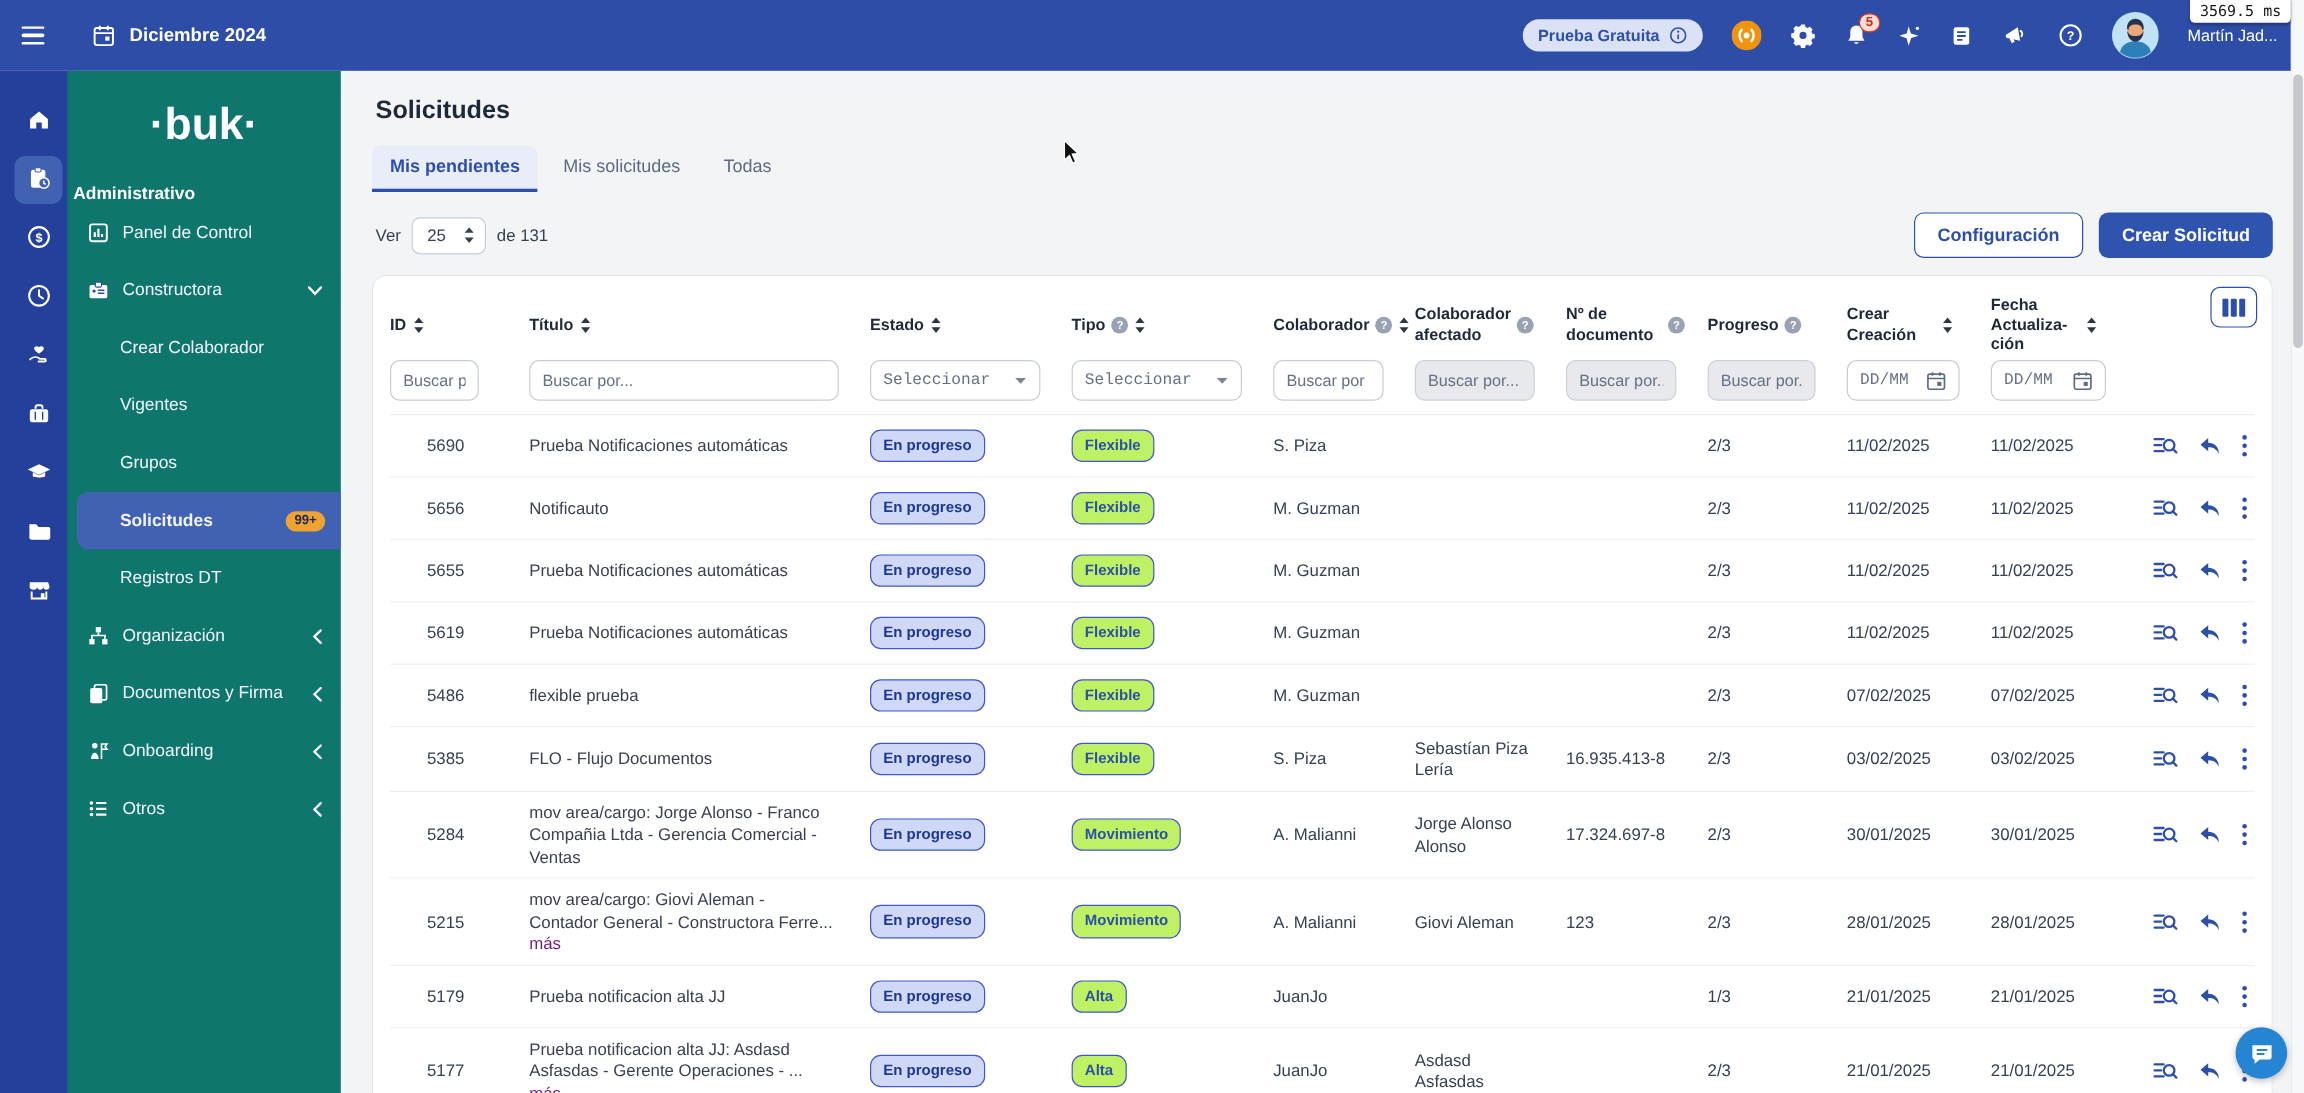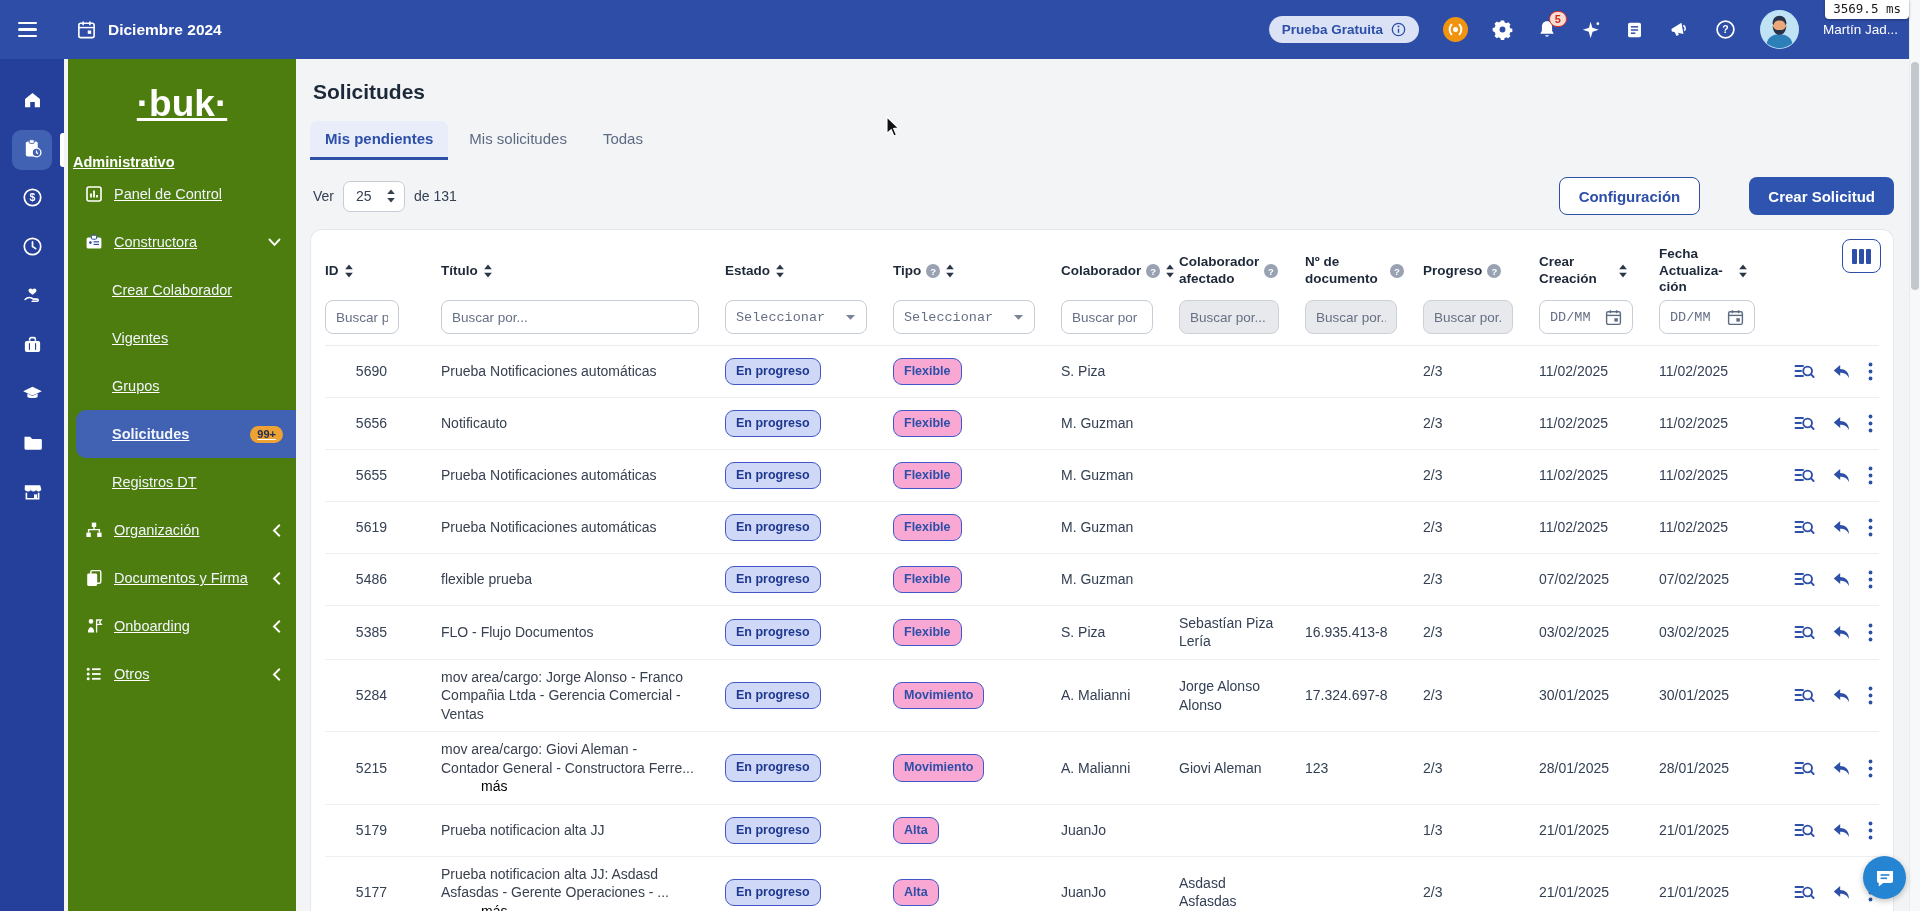--- a/index.html
+++ b/index.html
@@ -32,22 +32,22 @@
              border-radius:0 0 4px 4px; z-index:60; box-shadow:0 1px 3px rgba(0,0,0,.3); }
 
   
   .rail { position:absolute; top:59px; left:0; bottom:0; width:64px; background:#24409b; z-index:20;
           display:flex; flex-direction:column; align-items:flex-start; padding:22px 0 0 12px; gap:9px; }
   .rail-item { width:40px; height:40px; border-radius:9px; display:flex; align-items:center; justify-content:center;
                background:none; border:none; cursor:pointer; position:relative; }
   .rail-item.active { background:#4161b2; }
   .rail-item.active::after { content:""; position:absolute; right:-12px; top:3px; width:4px; height:34px;
                              background:#fff; border-radius:3px 0 0 3px; }
-  .panel { position:absolute; top:59px; left:68px; bottom:0; width:228px; background:#4d7c0f; color:#fff;
-           overflow:hidden; z-index:20;text-decoration:underline; }
+  .panel { position:absolute; top:59px; left:56px; bottom:0; width:228px; background:#0f766e; color:#fff;
+           overflow:hidden; z-index:20; }
   .logo { font-size:37px; font-weight:700; text-align:center; margin-top:24px; color:#fff; }
   .section-label { font-size:14.5px; font-weight:700; padding-left:5px; margin-top:29px; }
   .menu-item, .menu-child { height:48px; display:flex; align-items:center; font-size:14.5px; color:#f2f5fc;
                             cursor:pointer; background:none; border:none; width:100%; text-align:left; }
   .menu-item { padding:0 15px 0 17px; }
   .mi-icon { width:18px; height:18px; margin-right:11px; display:inline-flex; flex:none; }
   .chev { margin-left:auto; display:inline-flex; }
   .menu-child { padding-left:44px; position:relative; }
   .menu-child.active { background:#4161b2; margin-left:8px; width:calc(100% - 8px); padding-left:36px;
                        border-radius:10px 0 0 10px; font-weight:700; }
@@ -62,21 +62,21 @@
   .tab { padding:9px 15px 10px; font-size:15px; color:#5d6b82; background:none; border:none; cursor:pointer;
          border-bottom:3px solid transparent; border-radius:8px 8px 0 0; font-family:inherit; }
   .tab.active { color:#2d4fa8; font-weight:700; background:#e9edfa; border-bottom-color:#2d4fa8; }
   .toolbar { display:flex; align-items:center; margin-top:17px; }
   .ver-group { display:flex; align-items:center; gap:9px; font-size:14px; color:#344054; margin-left:3px; }
   .pagesize { width:62px; height:31px; border:1px solid #c6cdd6; border-radius:7px; background:#fff;
               display:flex; align-items:center; padding:0 8px 0 12px; gap:8px; cursor:pointer; }
   .pagesize .ps-val { font-size:14px; color:#344054; flex:1; }
   .toolbar-btns { margin-left:auto; display:flex; gap:13px; }
   .btn { height:38px; border-radius:8px; font-size:15px; font-weight:700; padding:0 19px; cursor:pointer;
-         font-family:inherit; display:flex; align-items:center;margin-left:36px; }
+         font-family:inherit; display:flex; align-items:center; }
   .btn-outline { background:#fff; border:1px solid #2d4fa8; color:#2d4fa8; }
   .btn-primary { background:#2f54b0; border:none; color:#fff; }
 
   
   .card { margin-top:14px; background:#fff; border:1px solid #e4e7ec; border-bottom:none;
           border-radius:12px 12px 0 0; flex:1; overflow:hidden; position:relative; padding:12px 14px 0; }
   .grid { display:grid; grid-template-columns:88px 300px 168px 168px 118px 126px 118px 116px 120px 122px minmax(0,1fr); }
   .thead { min-height:58px; align-items:center; }
   .th { display:flex; align-items:center; padding-left:12px; background:none; border:none; cursor:pointer;
         font-family:inherit; text-align:left; }
@@ -96,25 +96,25 @@
   .finput, .fselect, .fdate { width:calc(100% - 14px); height:34px; border:1px solid #c6cdd6; border-radius:8px;
         background:#fff; font-size:13.5px; color:#667085; padding:0 10px; font-family:inherit; }
   .finput::placeholder { color:#667085; opacity:1; }
   .finput.disabled { background:#e7e9ec; border-color:#ccd1d8; color:#8a919c; }
   .fselect, .fdate { display:flex; align-items:center; cursor:pointer; }
   .fselect span, .fdate span { flex:1; text-align:left;font-family:Liberation Mono, monospace; }
   .trow { border-bottom:1px solid #edeff3; min-height:52px; align-items:center; }
   .td { font-size:14px; color:#344054; padding:8px 14px 8px 12px; line-height:1.32; }
   .c-id { text-align:right; padding:8px 26px 8px 0; }
   .c-title { padding-left:28px; padding-right:16px; color:#394150; }
-  .more { color:#000000; cursor:pointer;margin-left:40px; }
+  .more { color:#701a75; cursor:pointer; }
   .badge { display:inline-block; font-size:12.5px; font-weight:700; padding:4px 10px 5px; border-radius:9px;
            border:1.5px solid #4157c8; white-space:nowrap; }
   .badge-filled { background:#cfd9f7; color:#1e378f; }
-  .badge-out { background:#f9a8d4; color:#2d4fa8; }
+  .badge-out { background:#bef264; color:#2d4fa8; }
   .actions { display:flex; justify-content:flex-end; align-items:center; gap:17px; padding:0 6px 0 0; }
   .icon-btn { background:none; border:none; padding:0; cursor:pointer; display:flex; }
   .colbtn { position:absolute; top:9px; right:12px; width:39px; height:34px; border:1.5px solid #2d4fa8;
             border-radius:8px; background:#fff; display:flex; align-items:center; justify-content:center;
             gap:2.5px; cursor:pointer; }
   .colbtn i { width:4.5px; height:15px; background:#2d4fa8; border-radius:1px; }
 
   
   .vscroll { position:absolute; right:0; top:0; bottom:0; width:11px; background:#f7f8f9;
              border-left:1px solid #ebebeb; z-index:50; }

